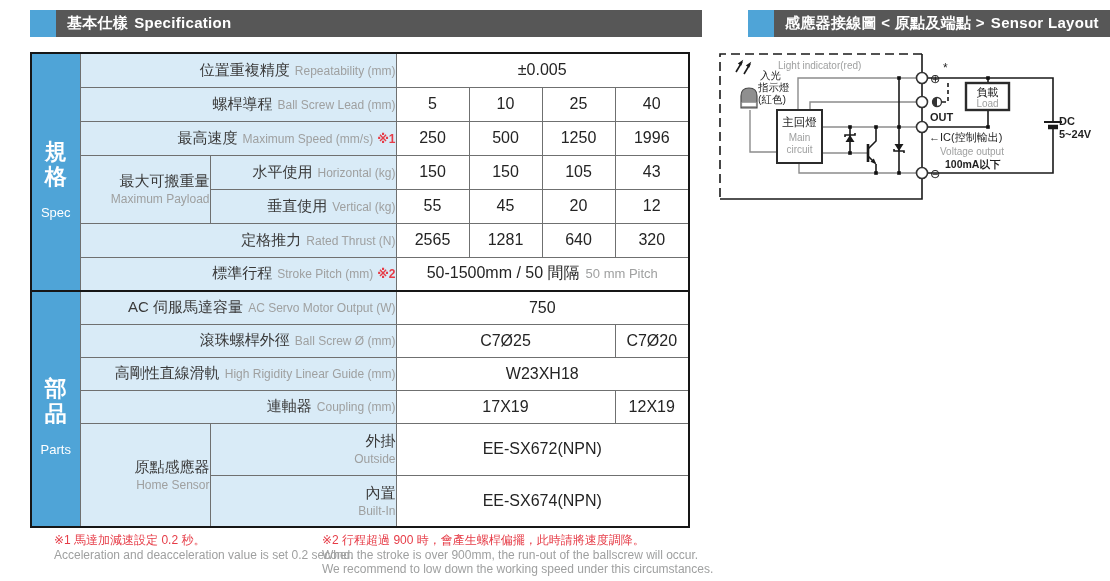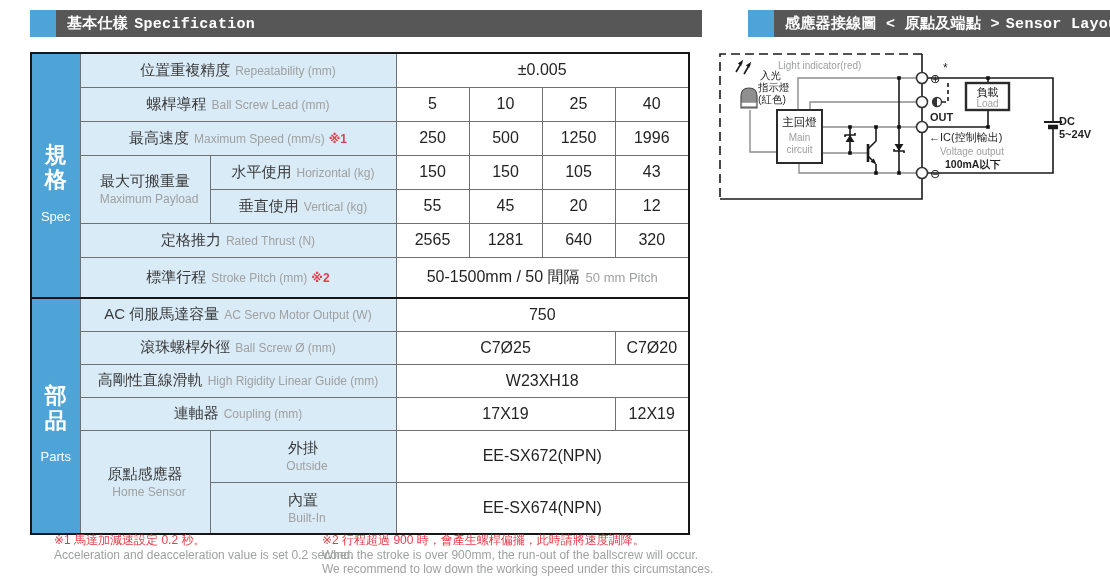--- a/index.html
+++ b/index.html
@@ -1,32 +1,32 @@
 <!DOCTYPE html>
 <html><head>
 <meta charset="utf-8">
 <style>
   html,body{margin:0;padding:0;background:#fff;}
   body{font-family:"Liberation Sans","DejaVu Sans",sans-serif;}
   #page{position:relative;width:1110px;height:581px;background:#ffffff;overflow:hidden;}
 
   
-  .hbar{position:absolute;top:10px;height:27px;background:#575757;display:flex;align-items:center;font-family:Liberation Mono, monospace;}
+  .hbar{position:absolute;top:10px;height:27px;background:#575757;display:flex;align-items:center;}
   .hbar .sq{width:26px;height:27px;background:#4fa4d7;flex:0 0 26px;}
   .hbar .ht{color:#ffffff;font-size:15px;font-weight:bold;margin-left:11px;letter-spacing:.3px;white-space:nowrap;}
   .hbar .ht .en{margin-left:6px;}
 
   
   table.spec{position:absolute;left:30px;top:52px;border-collapse:collapse;table-layout:fixed;
              border:2px solid #161616;}
   table.spec td,table.spec th{border:1px solid #6f7070;padding:0;overflow:hidden;}
   th.secth{background:#4fa4d7;color:#fff;vertical-align:middle;text-align:center;border:1px solid #3c8cbd;}
   th.secth .vzh{display:block;width:1.15em;margin:16px auto;font-size:22px;line-height:1.12;font-weight:bold;word-break:break-all;}
   th.secth .ven{display:block;font-size:13px;font-weight:normal;margin-top:2px;}
-  td.lbl{background:#d9ebf7;text-align:center;vertical-align:middle;padding-left:9px;}
+  td.lbl{background:#d9ebf7;text-align:right;vertical-align:middle;padding-left:9px;}
   td.lbl .zh{font-size:15px;color:#3a3a3a;}
   td.lbl .en{font-size:12px;color:#9fa0a0;margin-left:5px;}
   td.lbl .stack .en{margin-left:8px;display:block;margin-top:1px;}
   td.lbl .note{font-size:12px;color:#e63c47;font-weight:bold;margin-left:4px;}
   td.val{background:#fff;text-align:center;vertical-align:middle;font-size:16px;color:#242424;}
   td.val .sub{font-size:13px;color:#9fa0a0;margin-left:6px;}
   tr.sec td, tr.sec th{border-top:2px solid #161616;}
   td.vdiv{border-left:2px solid #161616;margin-left:39px;}
 
   
@@ -125,21 +125,21 @@
     </tr>
     <tr style="height:34px">
       <td class="lbl" colspan="2">
         <span class="zh">定格推力</span><span class="en">Rated Thrust (N)</span>
       </td>
       <td class="val vdiv">2565</td>
       <td class="val">1281</td>
       <td class="val">640</td>
       <td class="val">320</td>
     </tr>
-    <tr style="height:41px">
+    <tr style="height:34px">
       <td class="lbl" colspan="2">
         <span class="zh">標準行程</span><span class="en">Stroke Pitch (mm)</span><span class="note">※2</span>
       </td>
       <td class="val vdiv" colspan="4">
         <span>50-1500mm / 50 間隔</span><span class="sub">50 mm Pitch</span>
       </td>
     </tr>
     <tr class="sec" style="height:33px">
       <th class="secth" rowspan="6">
         <span class="vzh">部品</span>

